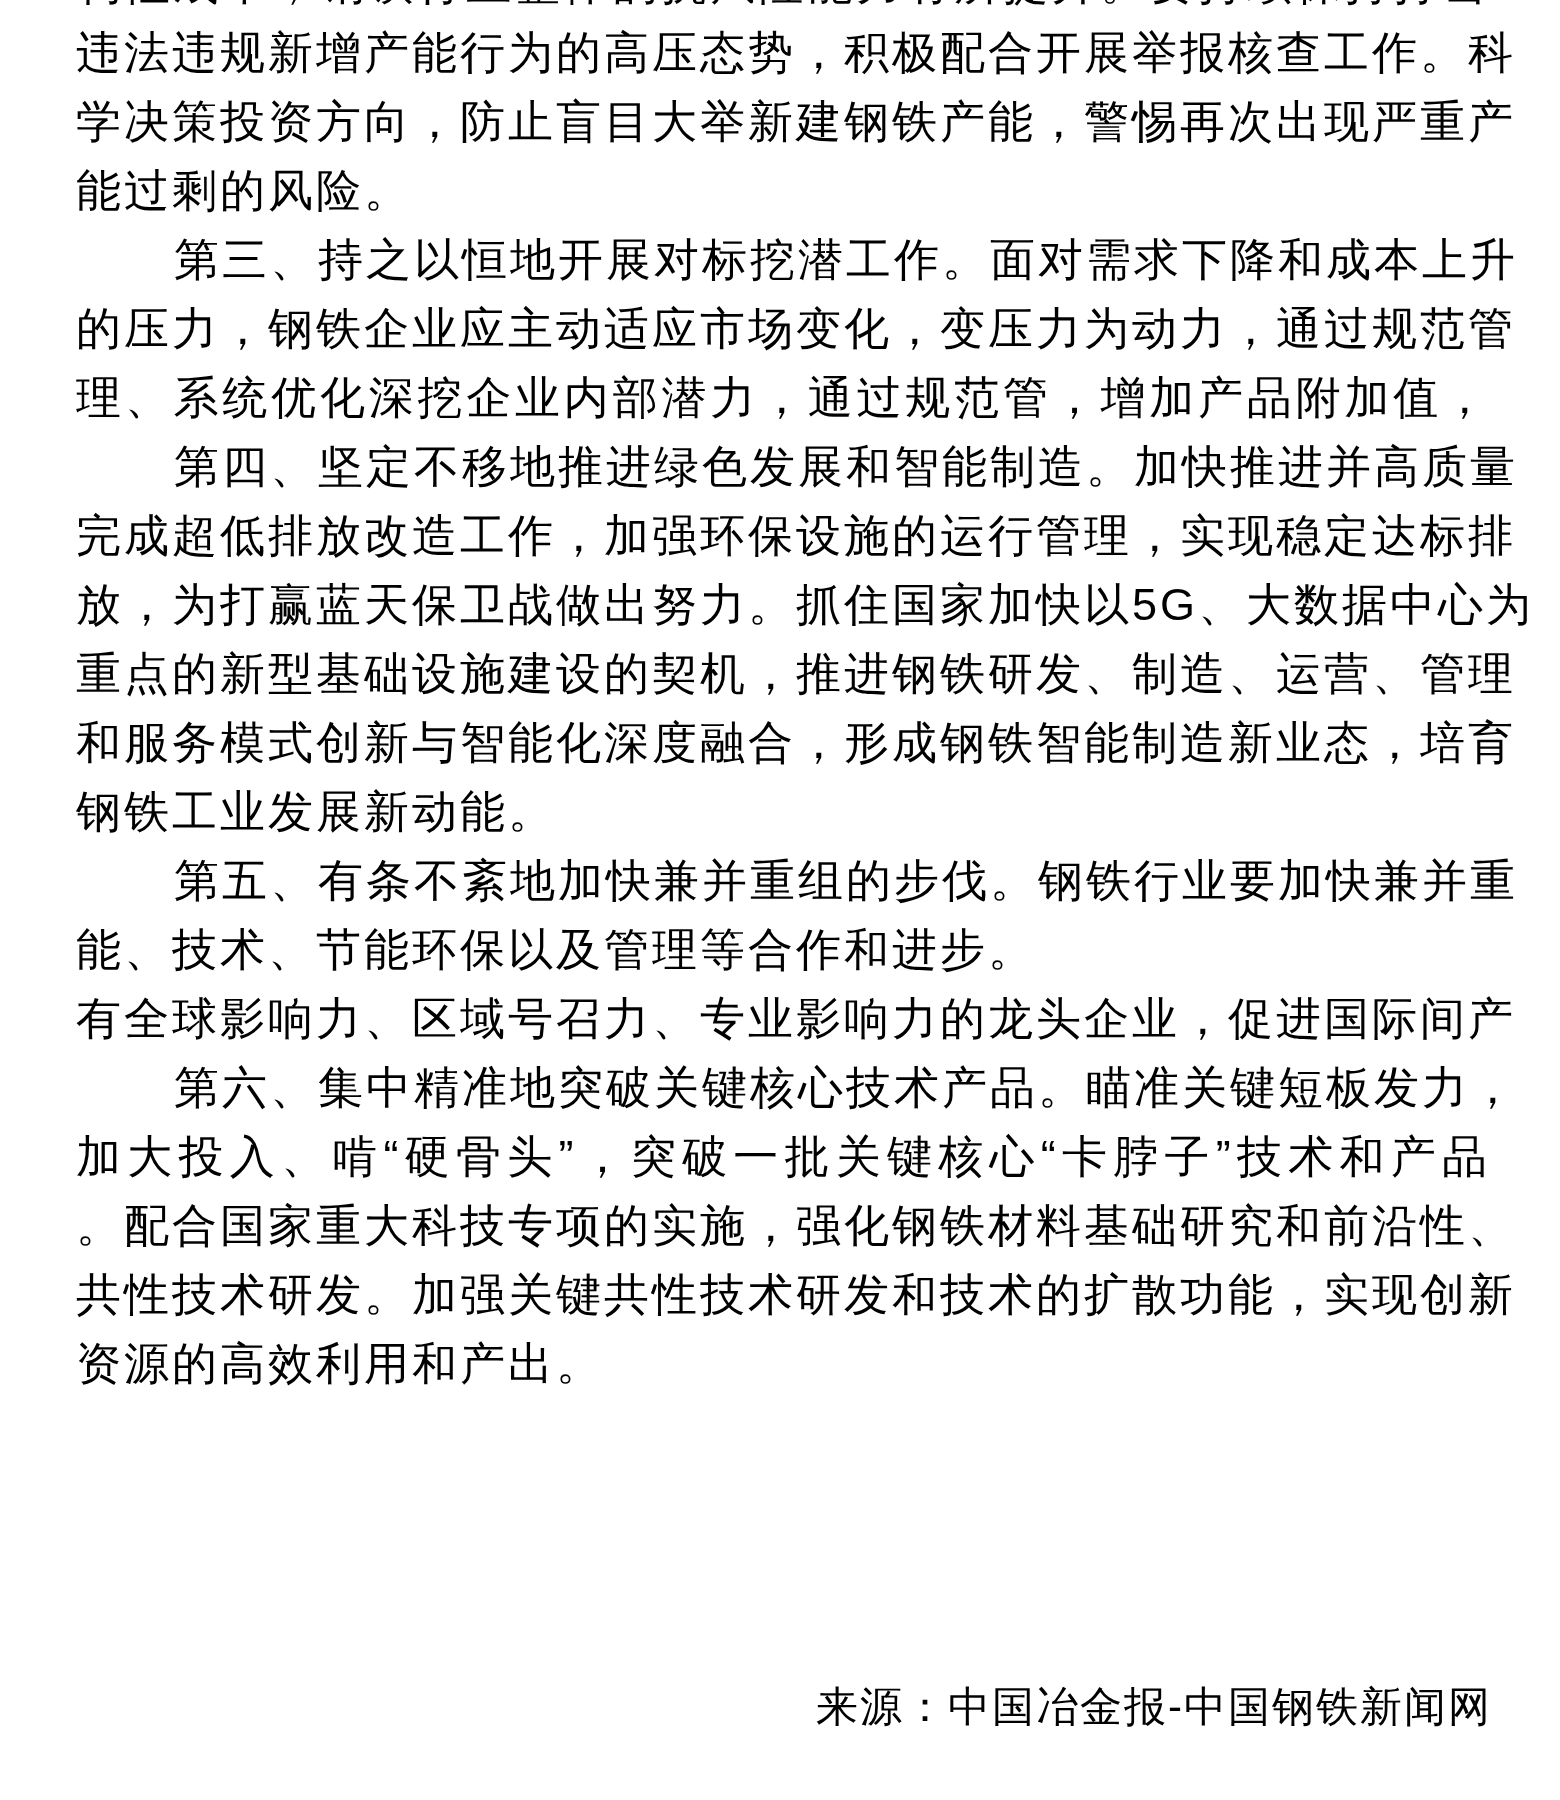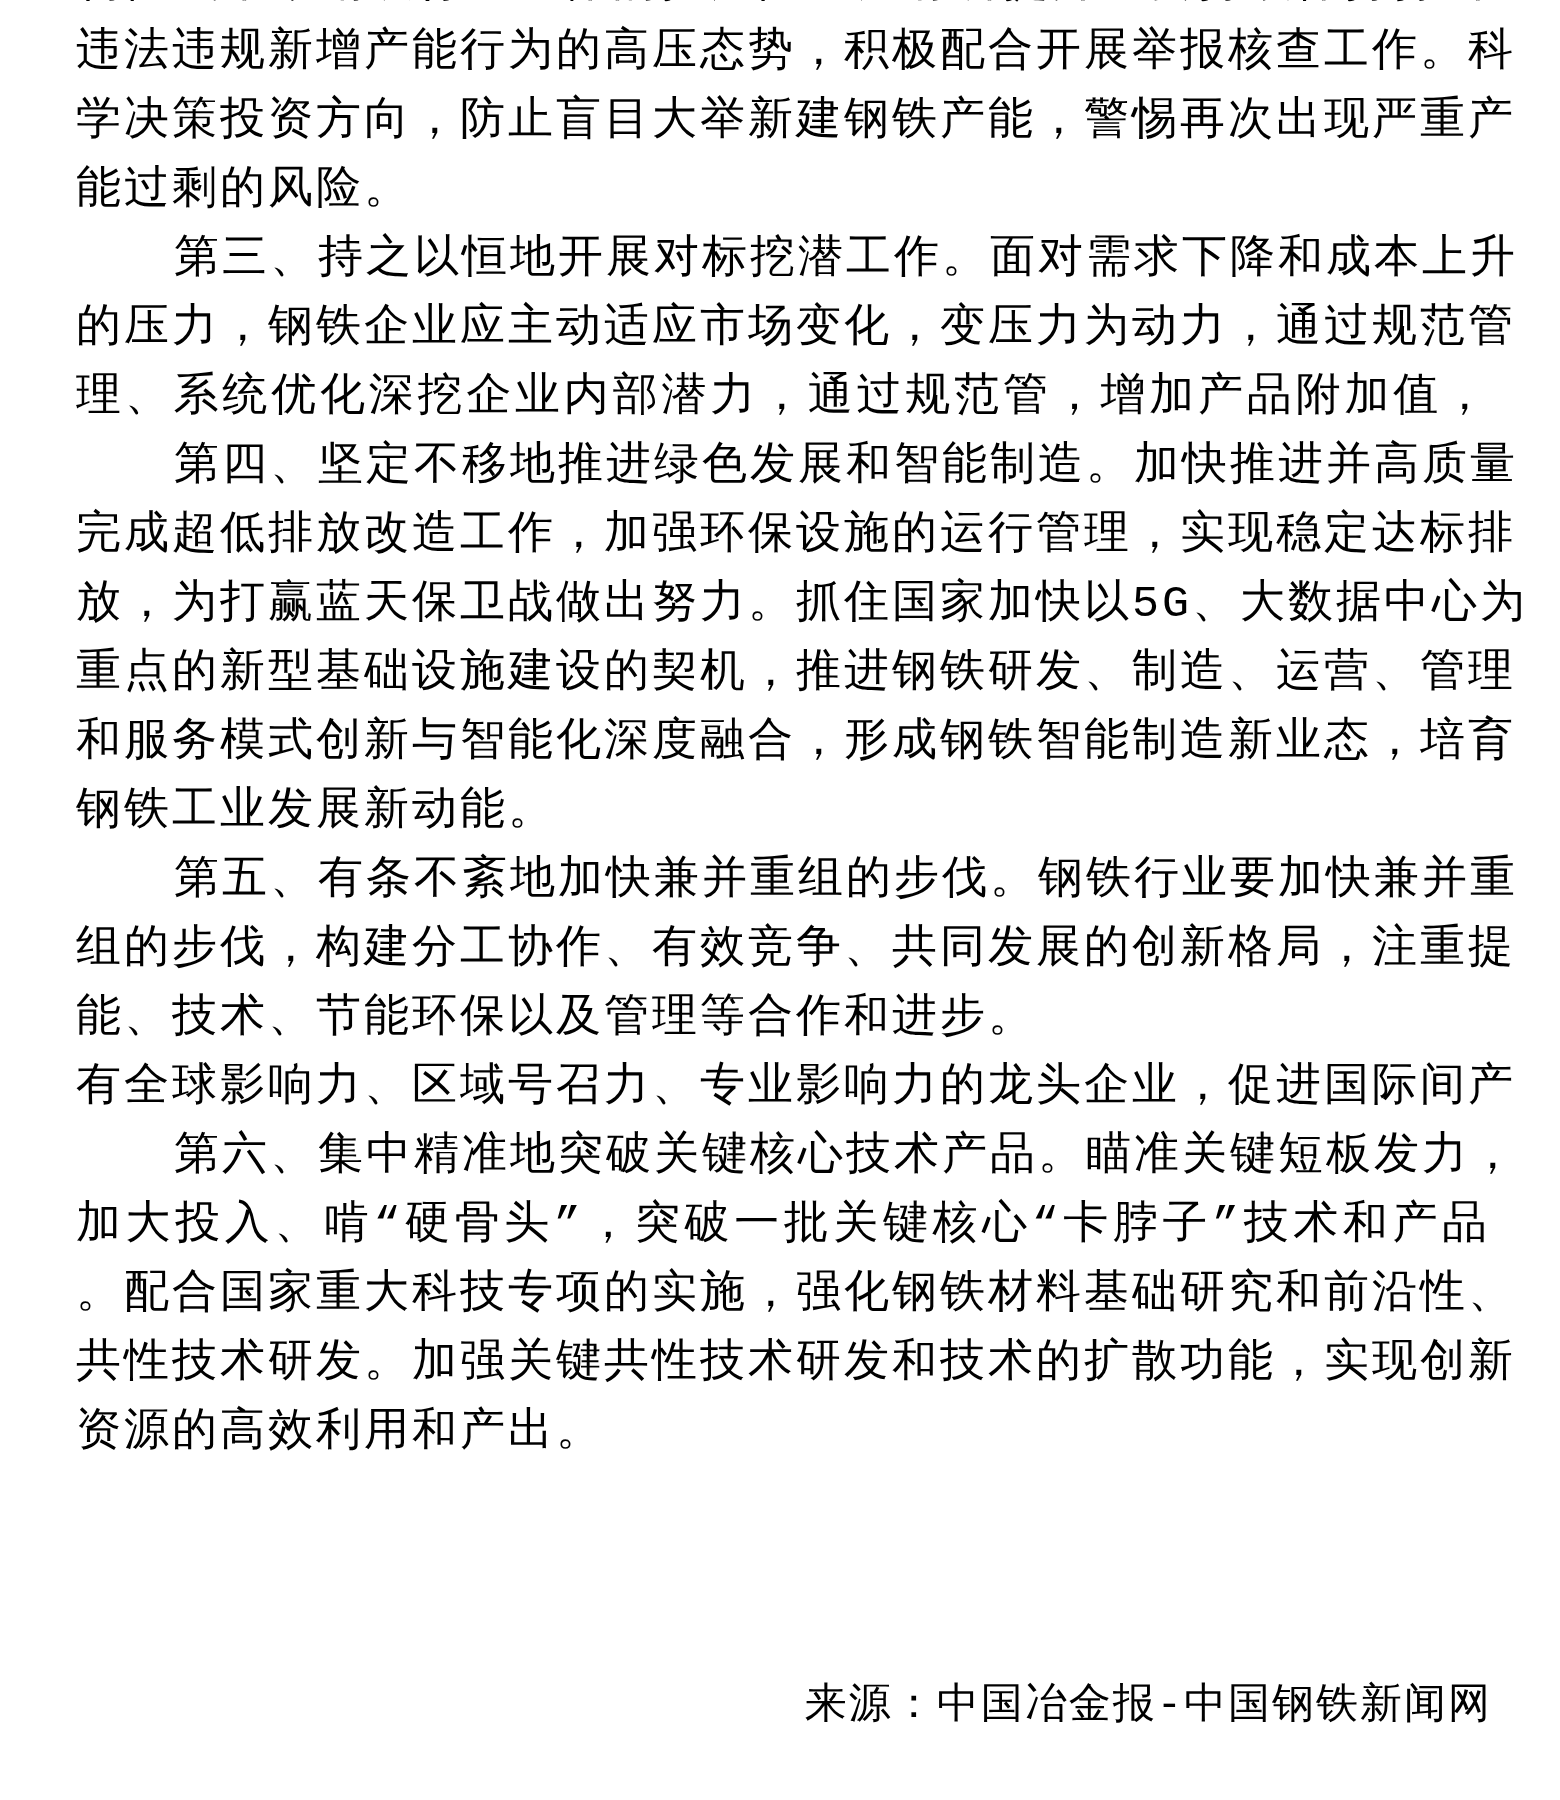--- a/index.html
+++ b/index.html
@@ -6,21 +6,21 @@
     margin: 0;
     padding: 0;
   }
   .page {
     position: relative;
     width: 1560px;
     height: 1800px;
     background: #ffffff;
     overflow: hidden;
     color: #000000;
-    font-family: Liberation Mono, monospace;
+    font-family: Liberation Sans, sans-serif;
   }
   .body-text {
     position: absolute;
     left: 76px;
     top: -51px;
     width: 1414px;
   }
   .line {
     height: 69px;
     line-height: 69px;
@@ -62,21 +62,20 @@
       <div class="line indent">第三、持之以恒地开展对标挖潜工作。面对需求下降和成本上升</div>
       <div class="line">的压力，钢铁企业应主动适应市场变化，变压力为动力，通过规范管</div>
       <div class="line">理、系统优化深挖企业内部潜力，通过规范管，增加产品附加值，</div>
       <div class="line indent">第四、坚定不移地推进绿色发展和智能制造。加快推进并高质量</div>
       <div class="line">完成超低排放改造工作，加强环保设施的运行管理，实现稳定达标排</div>
       <div class="line">放，为打赢蓝天保卫战做出努力。抓住国家加快以5G、大数据中心为</div>
       <div class="line">重点的新型基础设施建设的契机，推进钢铁研发、制造、运营、管理</div>
       <div class="line">和服务模式创新与智能化深度融合，形成钢铁智能制造新业态，培育</div>
       <div class="line end">钢铁工业发展新动能。</div>
       <div class="line indent">第五、有条不紊地加快兼并重组的步伐。钢铁行业要加快兼并重</div>
-      <div class="line">组的步伐，构建分工协作、有效竞争、共同发展的创新格局，注重提</div>
       <div class="line end">能、技术、节能环保以及管理等合作和进步。</div>
       <div class="line">有全球影响力、区域号召力、专业影响力的龙头企业，促进国际间产</div>
       <div class="line indent">第六、集中精准地突破关键核心技术产品。瞄准关键短板发力，</div>
       <div class="line">加大投入、啃“硬骨头”，突破一批关键核心“卡脖子”技术和产品</div>
       <div class="line">。配合国家重大科技专项的实施，强化钢铁材料基础研究和前沿性、</div>
       <div class="line">共性技术研发。加强关键共性技术研发和技术的扩散功能，实现创新</div>
       <div class="line end">资源的高效利用和产出。</div>
     </div>
   <div class="footer">
     <span>来源：中国冶金报-中国钢铁新闻网</span>

